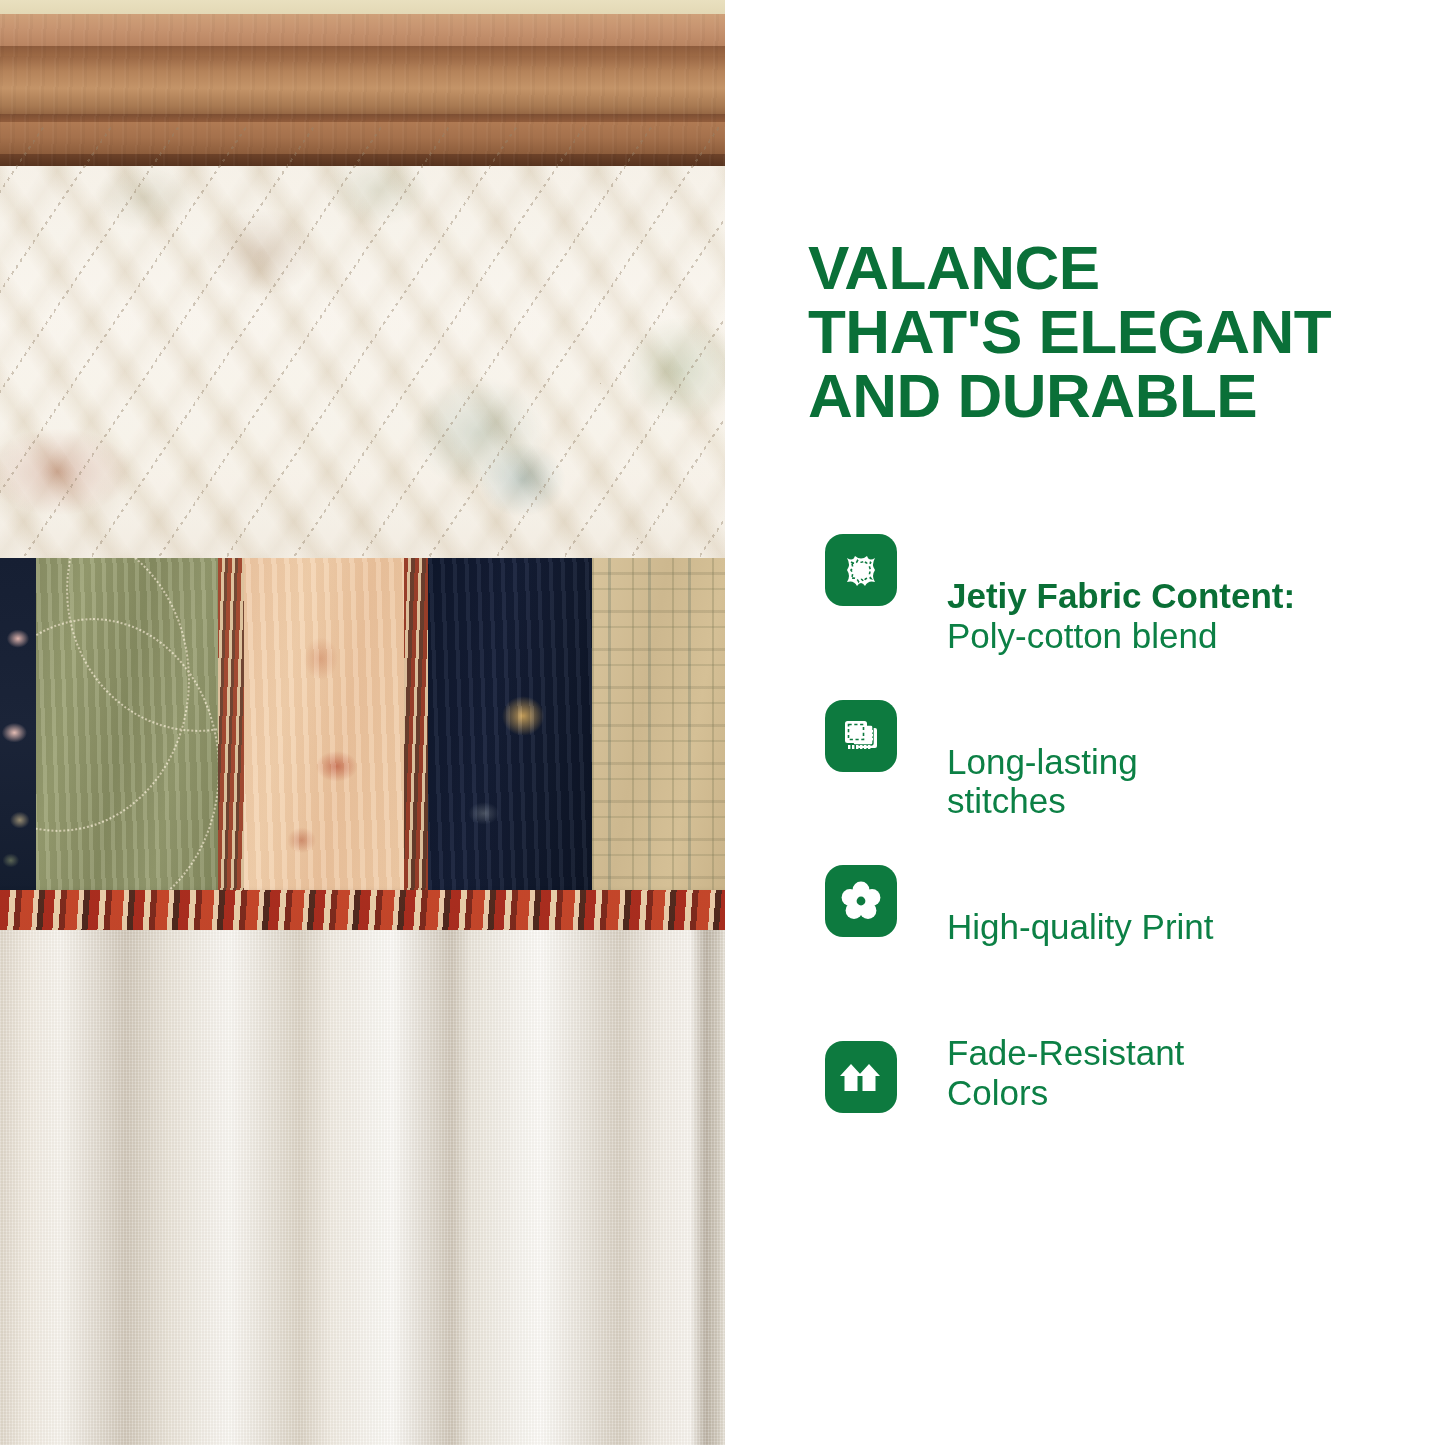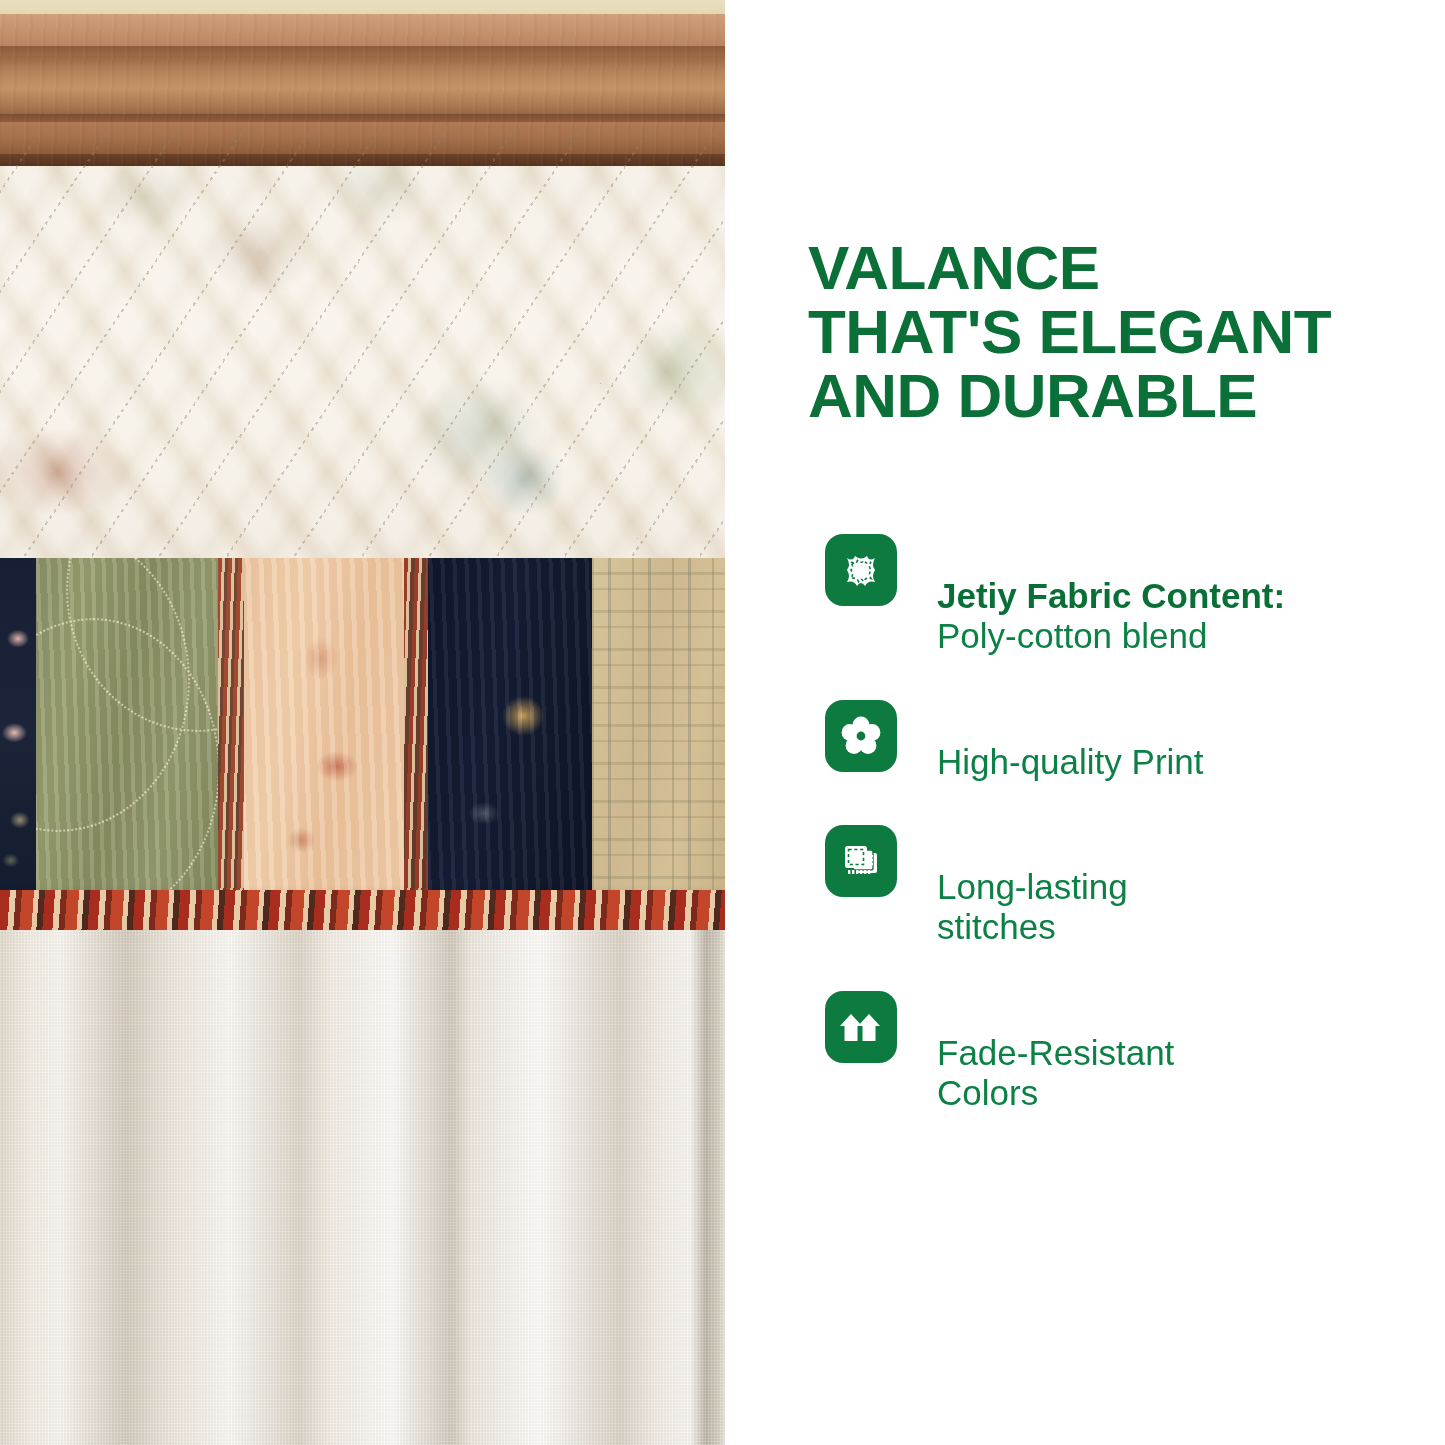--- a/index.html
+++ b/index.html
@@ -263,33 +263,33 @@
   .features {
     position: absolute;
     left: 100px; top: 534px;
     width: 580px;
   }
   .feature {
     display: flex;
     align-items: flex-start;
     margin-bottom: 44px;
   }
-  .feature:last-child { margin-bottom: 0; }
+  .feature:last-child { margin-bottom: 0; align-items: flex-end; }
   .badge {
     flex: 0 0 auto;
     width: 72px; height: 72px;
     border-radius: 18px;
     background: #0d7a3f;
     display: flex;
     align-items: center;
     justify-content: center;
   }
   .badge svg { display: block; }
   .ftext {
-    margin-left: 40px;
+    margin-left: 50px;
     padding-top: 2px;
     color: #0c8045;
     font-size: 35px;
     line-height: 1.14;
     white-space: pre-line;
   }
   .ftext .bold {
     font-weight: 700;
     color: #0a6f36;
   }
@@ -360,41 +360,20 @@
                        Q24 31 21.5 35.5 Q19.5 31 14 32.5 Q17 28.5 14 24 Q17 20.5 14 16 Z" fill="none" stroke="#0d7a3f" stroke-width="1.6" stroke-dasharray="3 2.6"></path>
             </svg>
           </span>
         </div>
         <div class="ftext">
           <span class="bold">Jetiy Fabric Content:</span><span>
 Poly-cotton blend</span>
         </div>
       </div>
 
-
-      <div class="feature">
-        <div class="badge">
-          <span>
-            <svg width="48" height="48" viewBox="0 0 48 48">
-              <g fill="#ffffff">
-                <circle cx="24" cy="13" r="8.4"></circle>
-                <circle cx="35" cy="20.5" r="8.4"></circle>
-                <circle cx="31" cy="33.5" r="8.4"></circle>
-                <circle cx="17" cy="33.5" r="8.4"></circle>
-                <circle cx="13" cy="20.5" r="8.4"></circle>
-                <circle cx="24" cy="24" r="9.5"></circle>
-              </g>
-              <circle cx="24" cy="24" r="4.4" fill="#0d7a3f"></circle>
-            </svg>
-          </span>
-        </div>
-        <div class="ftext">
-          <span class="bold"></span><span>High-quality Print</span>
-        </div>
-      </div>
 
       <div class="feature">
         <div class="badge">
           <span>
             <svg width="48" height="48" viewBox="0 0 48 48">
               <rect x="20" y="16" width="20" height="20" rx="2" fill="#ffffff"></rect>
               <rect x="16" y="13" width="20" height="20" rx="2" fill="#ffffff" stroke="#0d7a3f" stroke-width="1.4"></rect>
               <rect x="8" y="9" width="22" height="22" rx="2.5" fill="#ffffff"></rect>
               <rect x="11.5" y="12.5" width="15" height="15" fill="none" stroke="#0d7a3f" stroke-width="1.6" stroke-dasharray="3.2 2.6"></rect>
               <g fill="#ffffff">
@@ -417,20 +396,41 @@
         <div class="ftext">
           <span class="bold"></span><span>Long-lasting
 stitches</span>
         </div>
       </div>
 
       <div class="feature">
         <div class="badge">
           <span>
             <svg width="48" height="48" viewBox="0 0 48 48">
+              <g fill="#ffffff">
+                <circle cx="24" cy="13" r="8.4"></circle>
+                <circle cx="35" cy="20.5" r="8.4"></circle>
+                <circle cx="31" cy="33.5" r="8.4"></circle>
+                <circle cx="17" cy="33.5" r="8.4"></circle>
+                <circle cx="13" cy="20.5" r="8.4"></circle>
+                <circle cx="24" cy="24" r="9.5"></circle>
+              </g>
+              <circle cx="24" cy="24" r="4.4" fill="#0d7a3f"></circle>
+            </svg>
+          </span>
+        </div>
+        <div class="ftext">
+          <span class="bold"></span><span>High-quality Print</span>
+        </div>
+      </div>
+
+      <div class="feature">
+        <div class="badge">
+          <span>
+            <svg width="48" height="48" viewBox="0 0 48 48">
               <path d="M14 11 L25 23 L20.5 23 L20.5 38 L7.5 38 L7.5 23 L3 23 Z" fill="#ffffff"></path>
               <path d="M32 11 L43 23 L38.5 23 L38.5 38 L25.5 38 L25.5 23 L21 23 Z" fill="#ffffff"></path>
             </svg>
           </span>
         </div>
         <div class="ftext">
           <span class="bold"></span><span>Fade-Resistant
 Colors</span>
         </div>
       </div>

